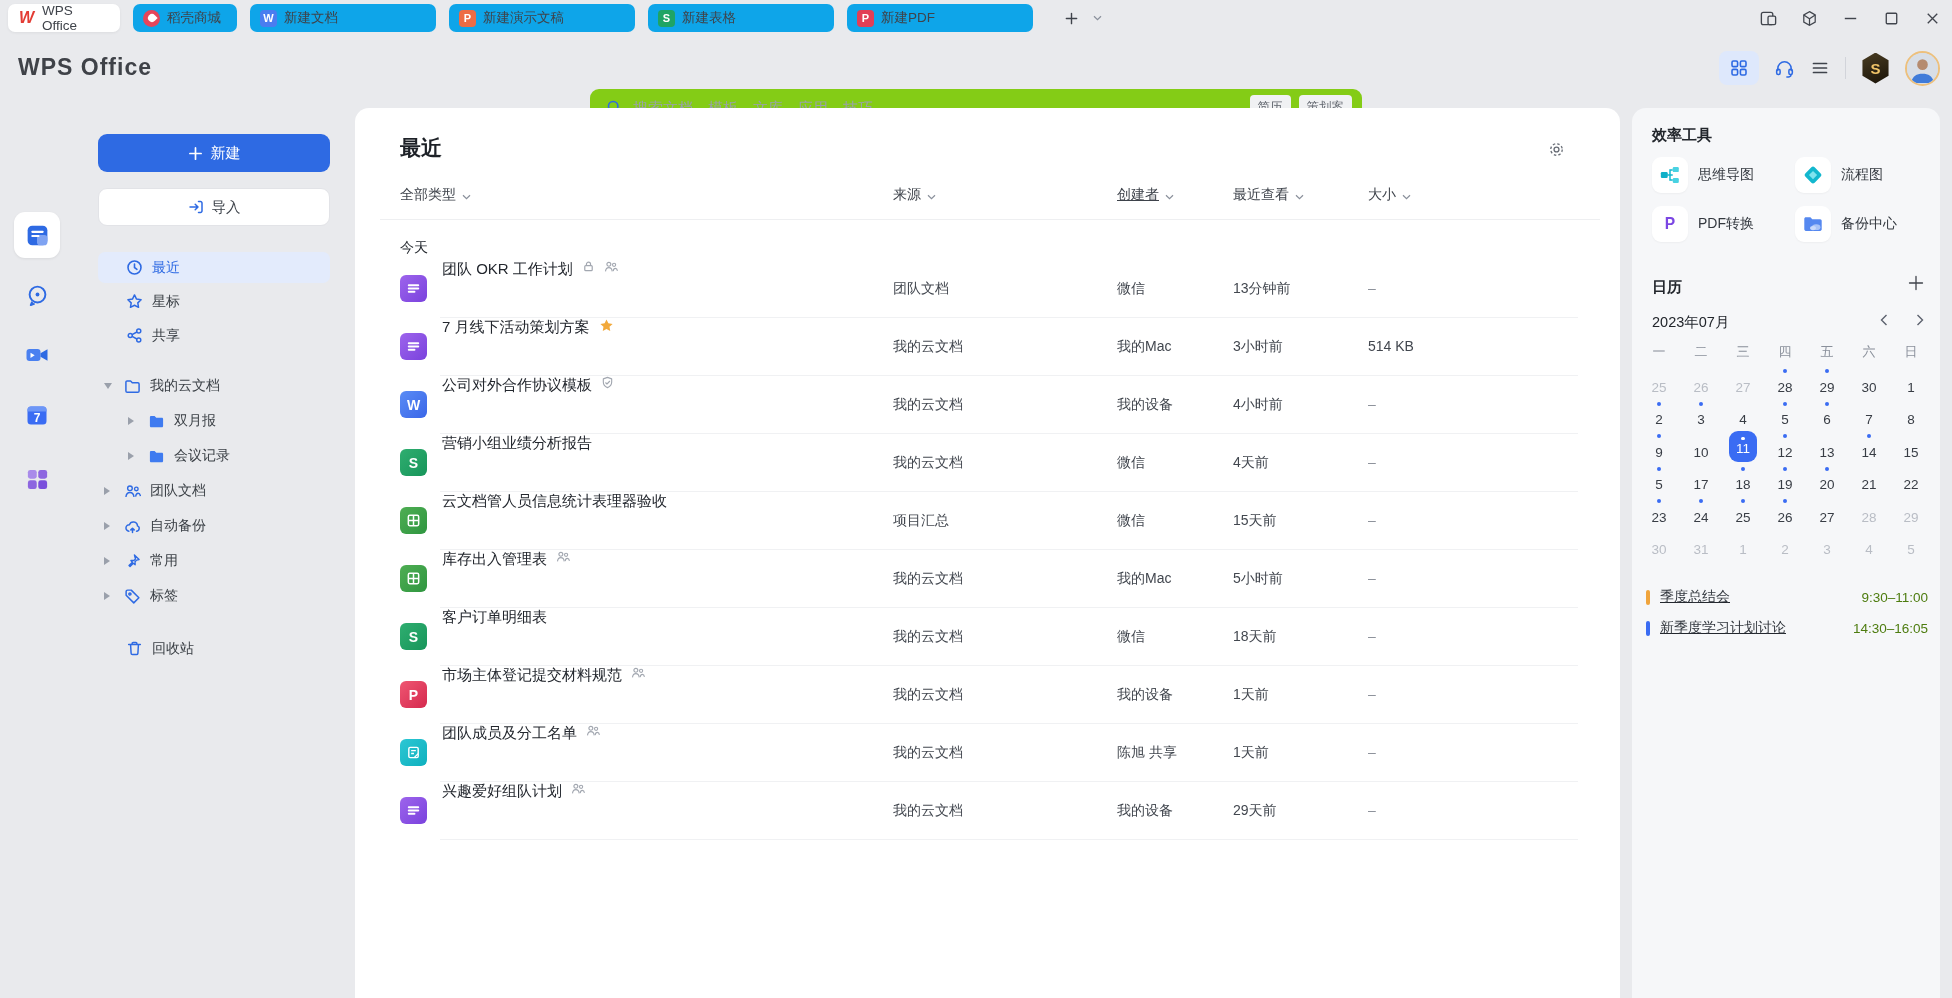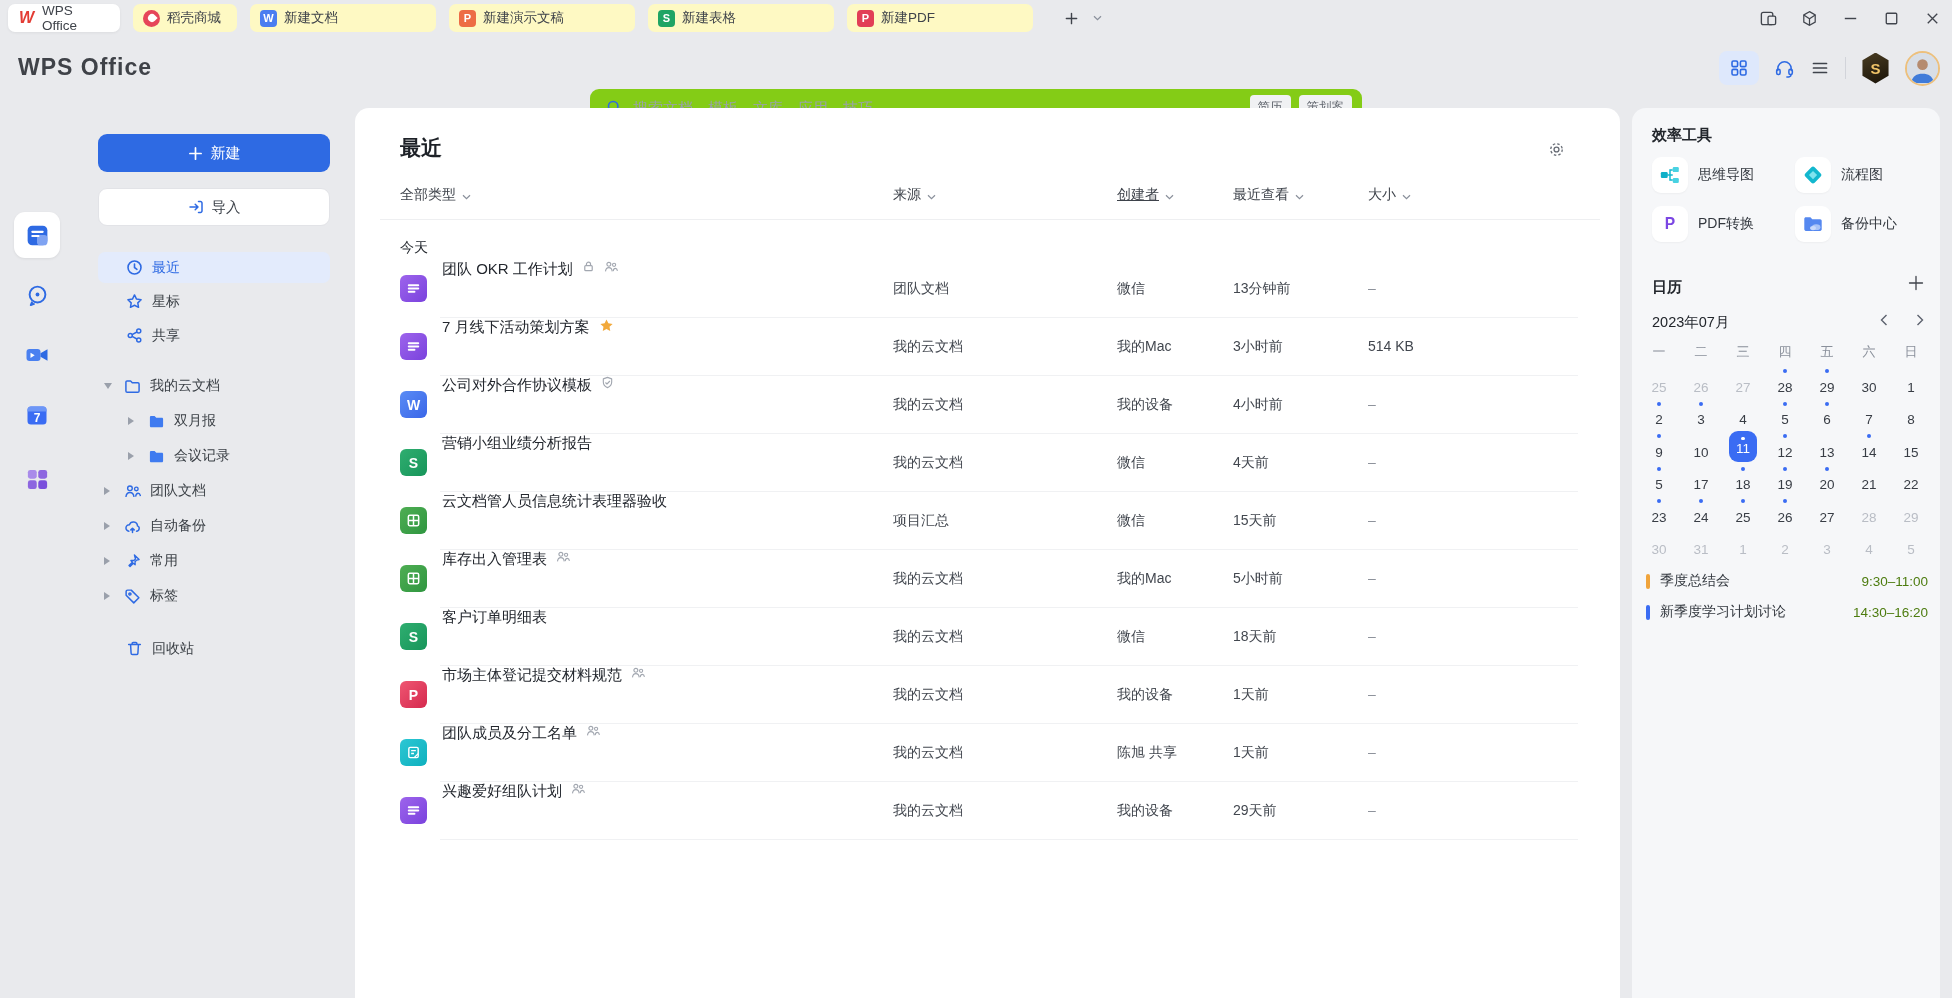--- a/index.html
+++ b/index.html
@@ -2,21 +2,21 @@
 <html><head>
 <meta charset="utf-8">
 <style>
   * { margin:0; padding:0; box-sizing:border-box; }
   html,body { width:1952px; height:998px; overflow:hidden; }
   body { font-family:"Liberation Sans","DejaVu Sans",sans-serif; background:#E9EAED; position:relative; color:#23272E; }
 
   
   .tabbar { position:absolute; left:0; top:0; width:1952px; height:36px; }
   #tabs { position:absolute; left:8px; top:4px; display:flex; gap:13px; align-items:center; }
-  .tab { height:28px; border-radius:7px; background:#fef9c3; display:flex; align-items:center; padding:0 10px; font-size:13.5px; color:#3F434A; cursor:default; width:186px; }
+  .tab { height:28px; border-radius:7px; background:#0ea5e9; display:flex; align-items:center; padding:0 10px; font-size:13.5px; color:#3F434A; cursor:default; width:186px; }
   .tab.t-first { width:112px; }
   .tab.t-small { width:104px; }
   .tab.active { background:#FFFFFF; box-shadow:0 1px 3px rgba(0,0,0,.06); }
   .tabicon { width:17px; height:17px; border-radius:4px; color:#fff; font-size:11px; font-weight:700; display:flex; align-items:center; justify-content:center; margin-right:7px; flex:none; }
   .tabicon.wps-logo { background:transparent; color:#E33B33; font-size:16px; font-weight:800; font-style:italic; }
   .tabicon.docer { background:#E6455A; border-radius:50%; position:relative; }
   .tabicon.docer::after { content:""; width:8px; height:8px; background:#fff; border-radius:50% 0 50% 50%; transform:rotate(45deg); }
   .tabicon.writer { background:#4A7DF0; }
   .tabicon.presentation { background:#ED6C45; }
   .tabicon.spreadsheet { background:#1FA464; }
@@ -106,21 +106,21 @@
   .cal-prev { position:absolute; right:52px; top:206px; background:none; border:none; cursor:pointer; }
   .cal-next { position:absolute; right:16px; top:206px; background:none; border:none; cursor:pointer; }
   .weekdays { position:absolute; left:6px; top:232px; display:grid; grid-template-columns:repeat(7,42px); }
   .wd { height:24px; display:flex; align-items:center; justify-content:center; font-size:13px; color:#8A909B; }
   .days { position:absolute; left:6px; top:258px; display:grid; grid-template-columns:repeat(7,42px); grid-auto-rows:32.5px; }
   .day { position:relative; display:flex; align-items:flex-end; justify-content:center; font-size:13.5px; color:#383D45; padding-bottom:4px; cursor:pointer; }
   .day.muted { color:#B9BDC5; }
   .day .dot { position:absolute; top:3px; left:50%; transform:translateX(-50%); width:4px; height:4px; border-radius:50%; background:#3A6CF3; }
   .day .pill { position:absolute; left:50%; top:0; transform:translateX(-50%); width:28px; height:31px; background:#3A6CF3; border-radius:9px; display:flex; flex-direction:column; align-items:center; justify-content:center; color:#fff; }
   .day .pill .dot2 { width:3.5px; height:3.5px; border-radius:50%; background:#fff; margin-bottom:1px; }
-  .events { position:absolute; left:14px; right:12px; top:462px; }
+  .events { position:absolute; left:14px; right:12px; top:478px;text-decoration:underline; }
   .event { position:relative; height:22px; margin-bottom:9px; display:flex; align-items:center; cursor:pointer; }
   .event .bar { width:4px; height:15px; border-radius:2px; margin-right:10px; flex:none; }
   .event .etitle { font-size:14px; color:#33383F; }
   .event .etime { position:absolute; right:0; font-size:13.5px; color:#4d7c0f; }
 </style>
 </head>
 <body>
 
 <div class="tabbar">
   <div id="tabs">
@@ -861,16 +861,16 @@
     </div>
   <div class="events" id="events">
       <div class="event">
         <span class="bar" style="background: rgb(240, 164, 60);"></span>
         <span class="etitle">季度总结会</span>
         <span class="etime">9:30–11:00</span>
       </div>
       <div class="event">
         <span class="bar" style="background: rgb(58, 108, 243);"></span>
         <span class="etitle">新季度学习计划讨论</span>
-        <span class="etime">14:30–16:20</span>
+        <span class="etime">14:30–16:05</span>
       </div>
     </div>
 </div>
 
 </body></html>

